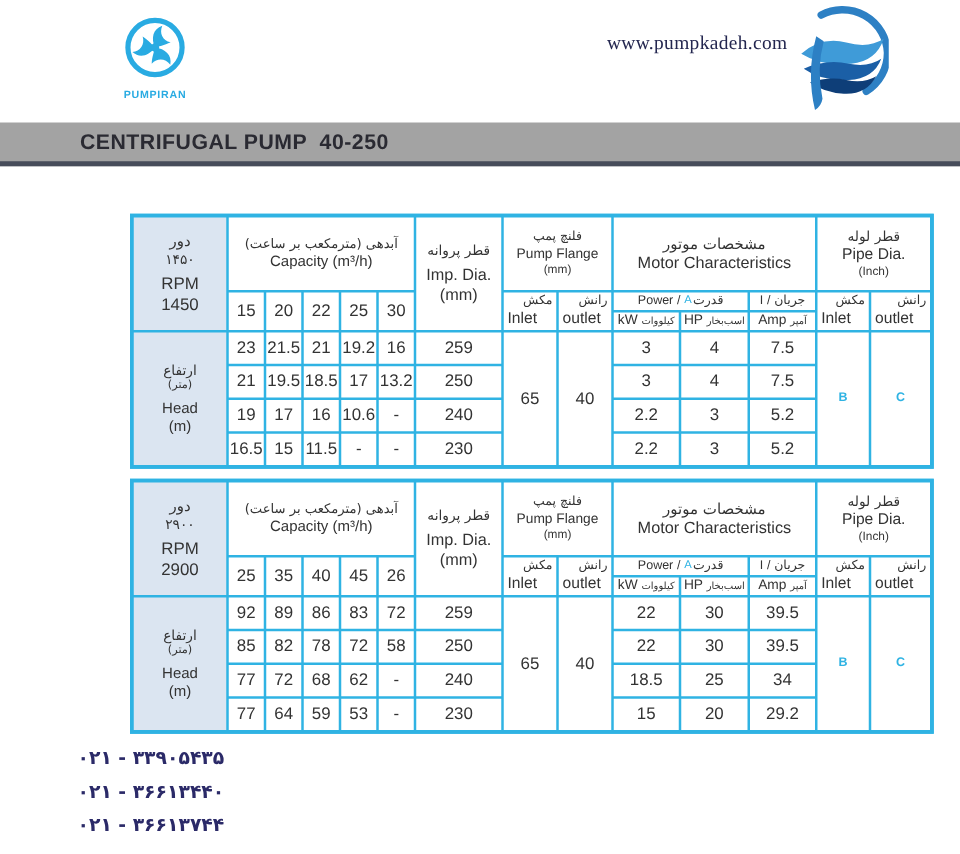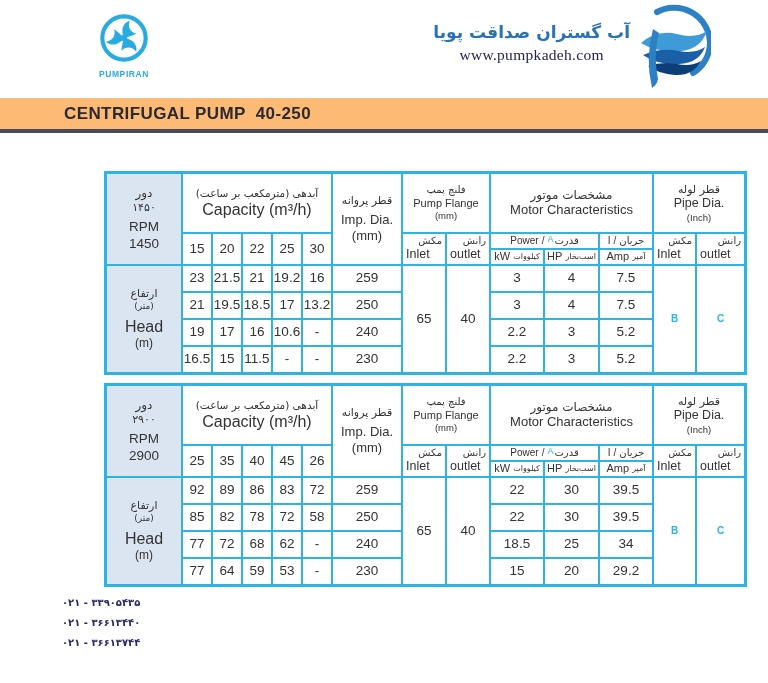--- a/index.html
+++ b/index.html
@@ -13,53 +13,53 @@
   .brand-left{left:92px;top:13px;width:64px;text-align:center;}
   .brand-left .lbl{display:block;margin-top:2px;font-size:8.5px;font-weight:bold;
                    color:#29abe2;letter-spacing:.6px;}
   .brand-right{right:138px;top:22px;text-align:right;}
   .company-fa{font-size:17px;font-weight:bold;color:#2a72b8;}
   .website{margin-top:4px;font-family:"Liberation Serif",serif;font-size:15.5px;
            color:#23264f;letter-spacing:.3px;text-align:center;}
   .wave-logo{left:633px;top:3px;}
 
   
-  .titlebar{left:0;top:98px;width:768px;height:31px;background:#fdba74;
+  .titlebar{left:0;top:98px;width:768px;height:31px;background:#a3a3a3;
             border-bottom:4px solid #474c5a;}
   .title-en{left:64px;top:0;height:31px;line-height:31px;font-size:17px;font-weight:bold;
             color:#2a2a32;letter-spacing:.4px;white-space:pre;}
   .title-fa{right:18px;top:0;height:31px;line-height:31px;font-size:18px;font-weight:bold;
             color:#15151f;white-space:pre;}
 
   
   .pt{position:absolute;display:grid;gap:2px;background:#2fb3e3;border:3px solid #2fb3e3;
       grid-template-columns:74px 28px 28px 28px 28px 28px 68px 42px 42px 52px 53px 52px 41px 47px;
       grid-template-rows:58px 14px 14px 25px 25px 25px 25px;}
   .t1{left:104px;top:171px;}
   .t2{left:104px;top:383px;}
   .c{background:#fff;display:flex;flex-direction:column;align-items:center;
      justify-content:center;color:#333;line-height:1.22;overflow:hidden;}
   .rowc{flex-direction:row;gap:3px;}
   .shade{background:#dbe5f1;}
   .d{font-size:13.5px;}
   .f8{font-size:8px;}.f9{font-size:9px;}.f95{font-size:9.5px;}.f10{font-size:10px;}
   .f105{font-size:10.5px;text-align:center;}.f11{font-size:11px;}.f12{font-size:12px;}.f125{font-size:12.5px;}
-  .f13{font-size:13px;}.f135{font-size:13.5px;}.f14{font-size:16px;}
+  .f13{font-size:13px;}.f135{font-size:13.5px;}.f14{font-size:12px;}
   .gapt{margin-top:5px;}
   .io{align-items:stretch;padding:0 3px;}
   .io .fa{font-size:10px;text-align:right;}
   .io .en{font-size:12.5px;text-align:left;}
   .cyan{color:#2fb3e3;font-weight:bold;}
   .amark{color:#2fb3e3;font-size:9px;margin-right:-2px;position:relative;top:-2px;}
   .bc{font-size:10px;}
 
   
   .phones{left:62px;top:597px;}
   .phone{direction:ltr;unicode-bidi:isolate;font-family:"DejaVu Sans",sans-serif;
-         font-weight:bold;font-size:10px;color:#2b2a68;letter-spacing:1.5px;
+         font-weight:bold;font-size:15px;color:#2b2a68;letter-spacing:1.5px;
          margin-bottom:9px;}
 </style>
 </head>
 <body>
 
 <div class="abs brand-left">
   <span>
     <svg width="50" height="50" viewBox="0 0 60 60">
       <circle cx="30" cy="30" r="26" fill="#ffffff" stroke="#29abe2" stroke-width="5"></circle>
       <g fill="#29abe2">
@@ -67,21 +67,20 @@
         <path d="M30 30 C26 21 28 12 37 9 C34 16 37 23 45 25 C39 28 33 29 30 30 Z" transform="rotate(120 30 30)"></path>
         <path d="M30 30 C26 21 28 12 37 9 C34 16 37 23 45 25 C39 28 33 29 30 30 Z" transform="rotate(240 30 30)"></path>
         <circle cx="30" cy="30" r="4"></circle>
       </g>
     </svg>
   </span>
   <span class="lbl en">PUMPIRAN</span>
 </div>
 
 <div class="abs brand-right">
-  <div class="company-fa fa">آب گستران صداقت پویا</div>
   <div class="website">www.pumpkadeh.com</div>
 </div>
 
 <span class="abs wave-logo">
   <svg width="78" height="88" viewBox="0 0 78 88">
     <path d="M24 9 A36 36 0 0 1 77 39 A36 36 0 0 1 60 70" fill="none" stroke="#2d80c4" stroke-width="6" stroke-linecap="round"></path>
     <path d="M8 40 Q24 26 44 31 Q62 36 74 28 Q68 46 48 48 Q24 50 8 40 Z" fill="#3f9bd8"></path>
     <path d="M10 52 Q28 44 46 48 Q62 51 72 44 Q66 60 46 61 Q24 62 10 52 Z" fill="#1b5fa6"></path>
     <path d="M15 63 Q30 58 44 61 Q58 64 68 58 Q60 73 42 72 Q26 71 15 63 Z" fill="#0e3e78"></path>
     <path d="M20 26 Q12 56 19 85 Q24 82 25 76 Q20 52 26 30 Z" fill="#2d80c4"></path>

